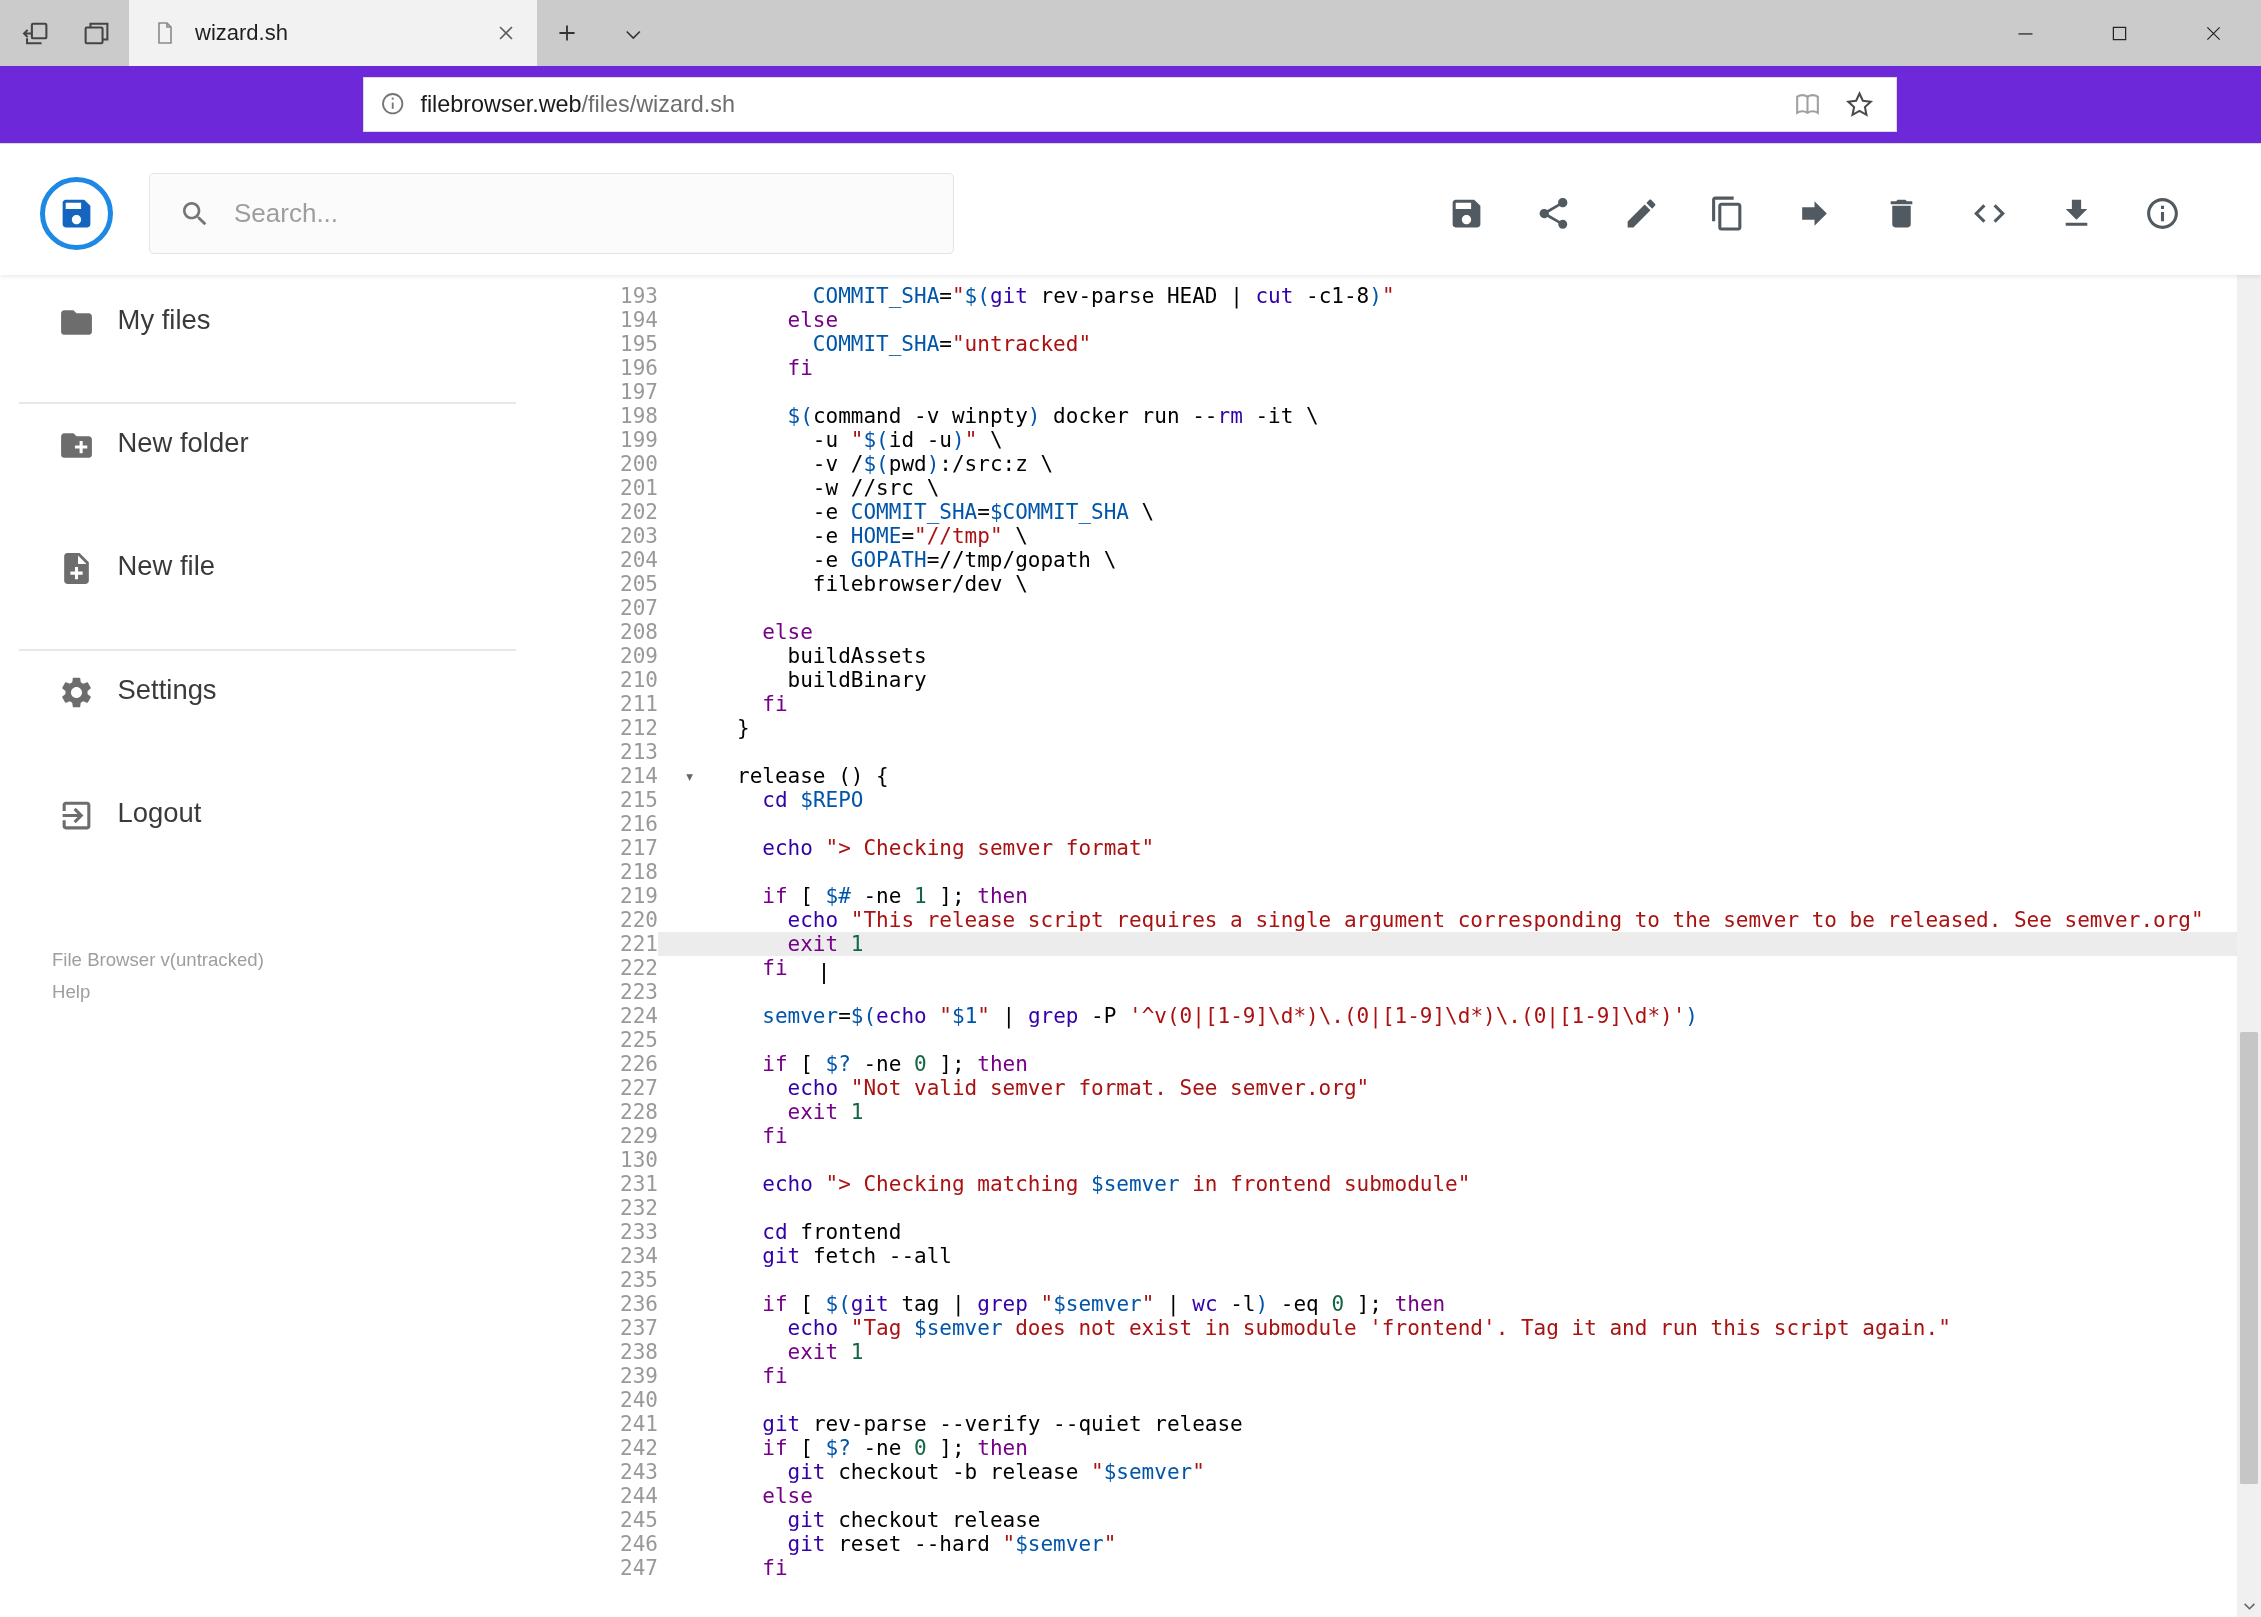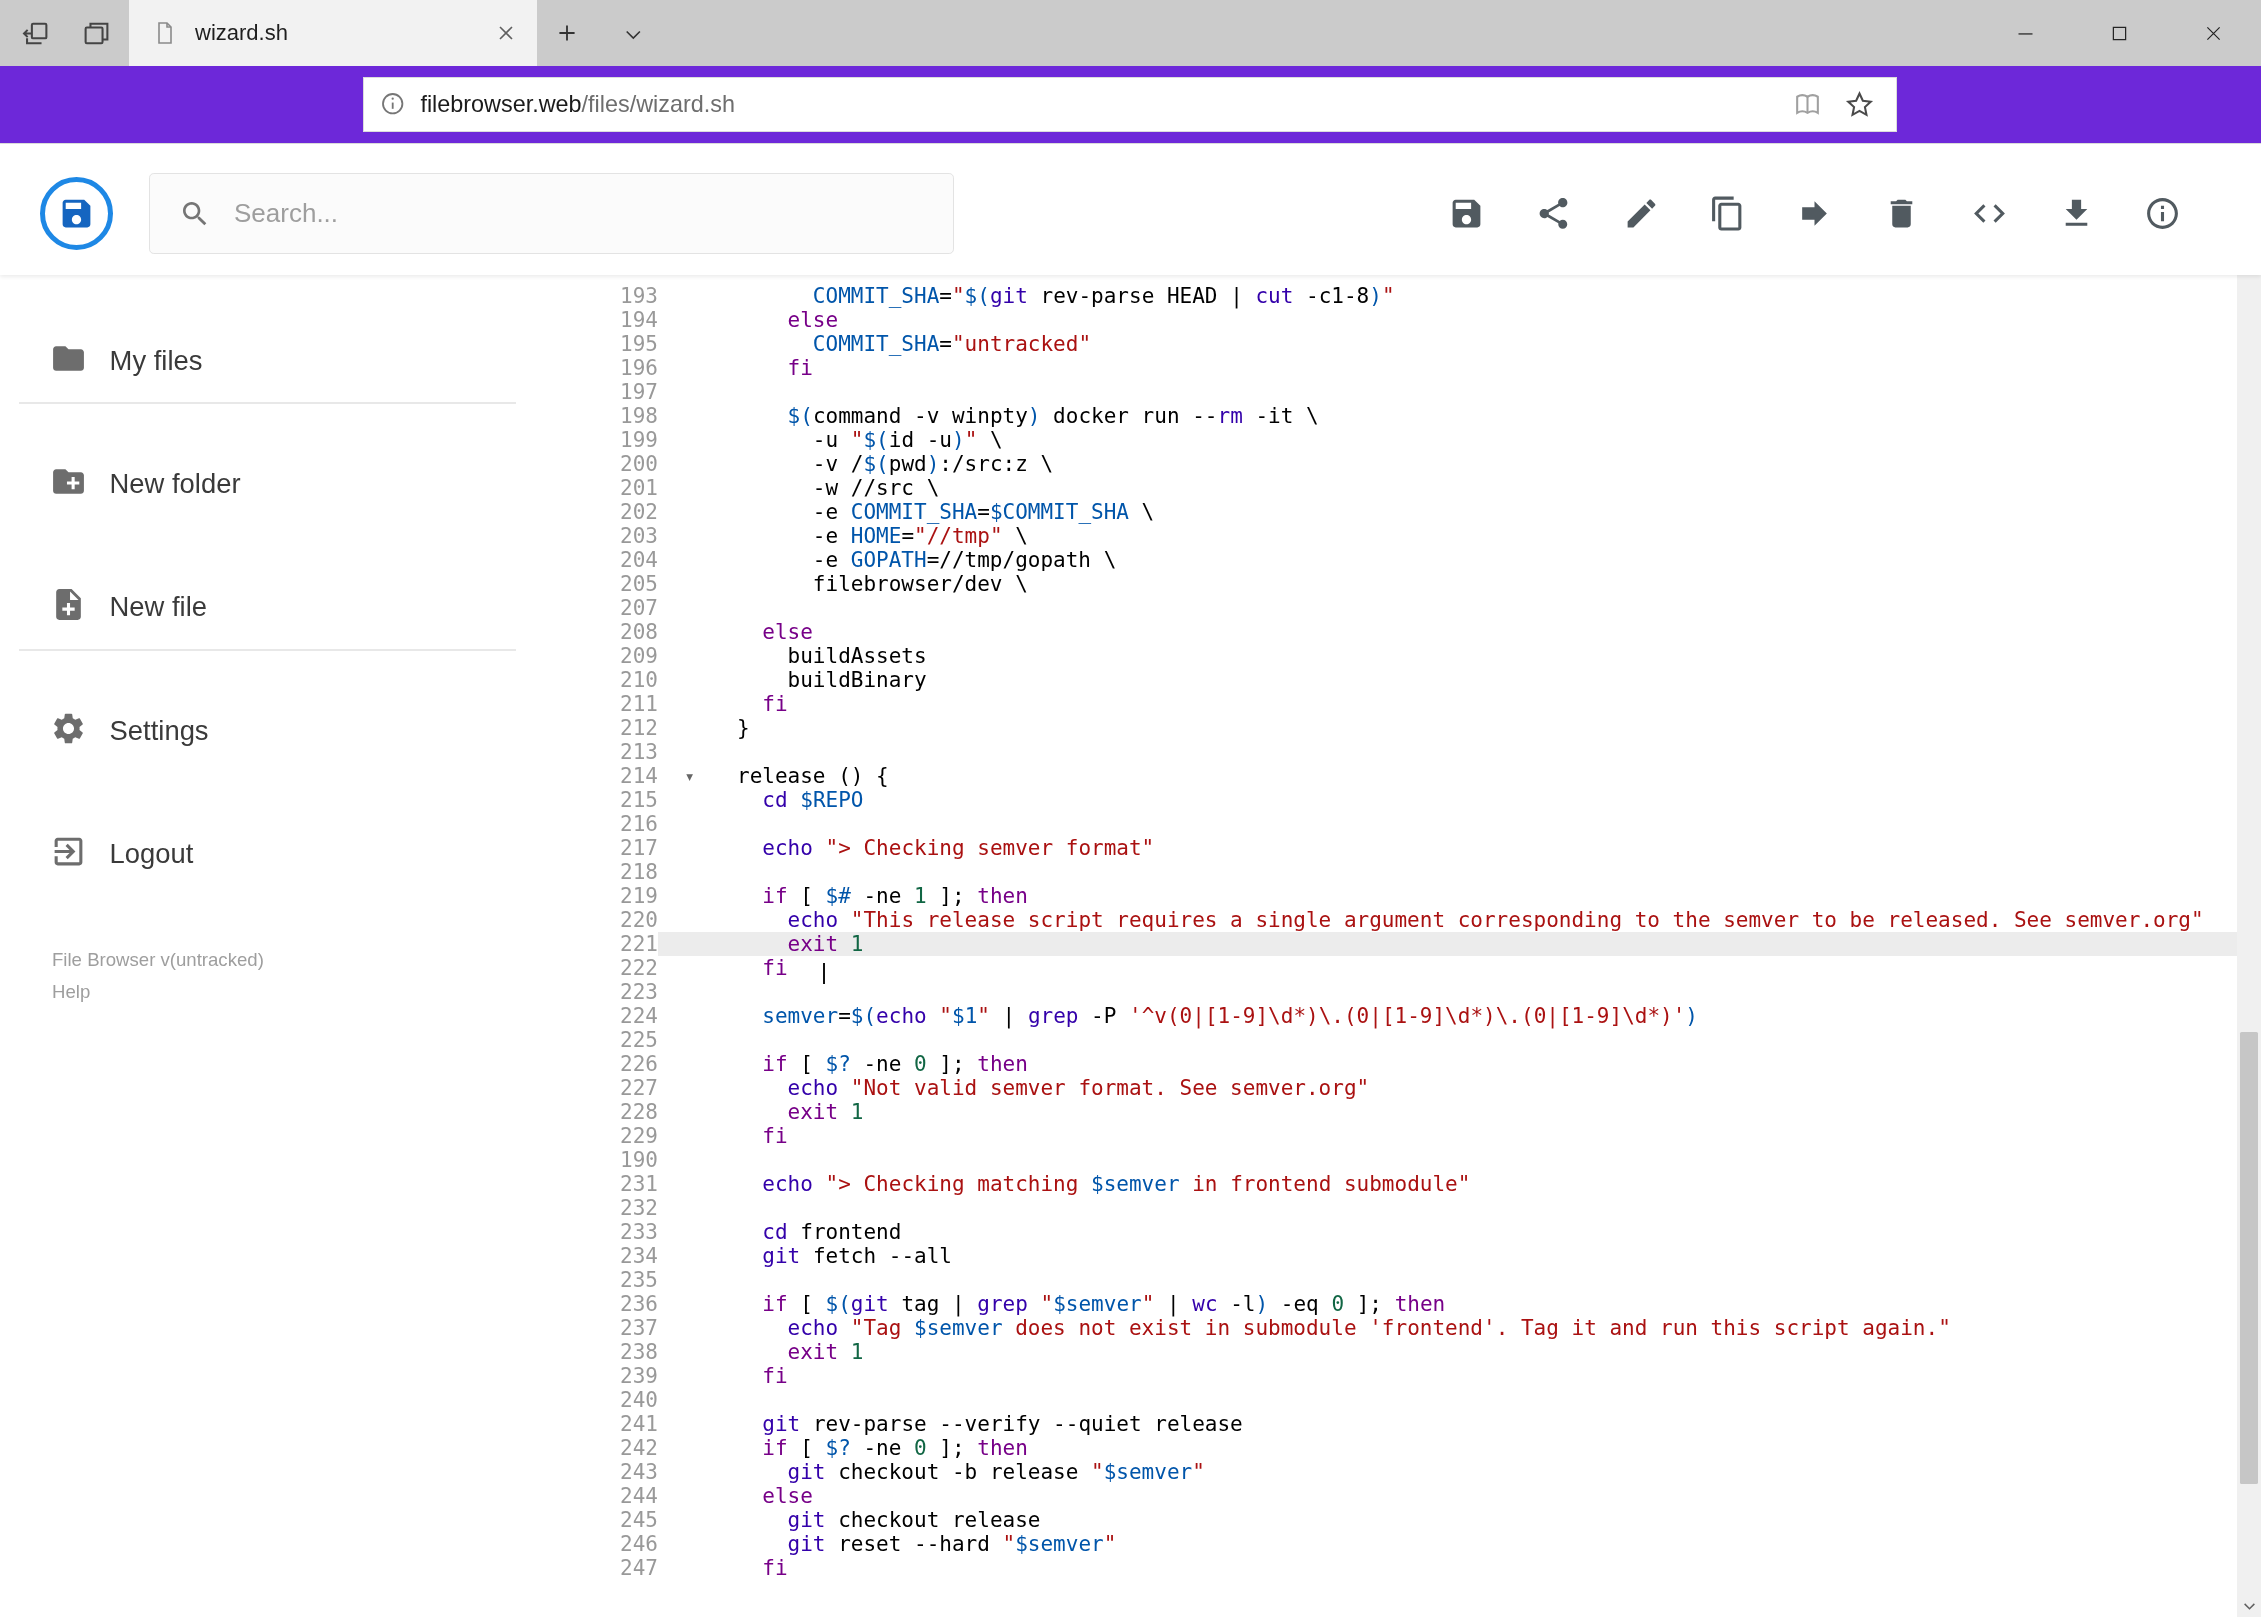--- a/index.html
+++ b/index.html
@@ -47,21 +47,21 @@
              border:1.6px solid #e3e3e3;border-radius:4.8px;box-sizing:border-box;
              display:flex;align-items:center;}
   .searchbox svg{width:32px;height:32px;margin-left:29px;color:#757575;flex:none;}
   .searchbox input{border:none;outline:none;background:transparent;margin-left:21px;
                    font-size:26px;color:#444;width:678px;font-family:"Liberation Sans",sans-serif;}
   .searchbox input::placeholder{color:#9e9e9e;}
   .tool-icon{position:absolute;top:51px;width:37px;height:37px;color:#515a60;}
 
   
   .sidebar{position:absolute;left:0;top:274px;width:597px;height:1343px;background:#fff;}
-  .side-item{position:absolute;left:0;width:597px;height:73px;display:flex;align-items:flex-end;cursor:pointer;}
+  .side-item{position:absolute;left:8px;width:597px;height:73px;display:flex;align-items:flex-start;cursor:pointer;}
   .side-item svg{width:37px;height:37px;margin-left:50px;color:#6d6d6d;flex:none;}
   .side-label{margin-left:22.6px;font-size:27.4px;color:#3a3a3a;}
   .side-divider{position:absolute;left:19.4px;width:497px;height:1.6px;background:#e8e8e8;}
   .side-footer{position:absolute;left:52px;font-size:18.6px;color:#9e9e9e;white-space:nowrap;}
 
   
   .editor{position:absolute;left:597px;top:274px;width:1640px;height:1343px;background:#fff;
           font-family:"DejaVu Sans Mono",monospace;font-size:21px;line-height:24px;overflow:hidden;}
   .lines{position:absolute;left:0;top:9.7px;width:1640px;}
   .line{display:flex;height:24px;white-space:pre;gap:20px;}
@@ -346,21 +346,21 @@
       <div class="line"><span class="ln">220</span><span class="foldcol"></span><span class="code">    <span class="tk-bi">echo</span> <span class="tk-str">"This release script requires a single argument corresponding to the semver to be released. See semver.org"</span></span></div>
       <div class="line active"><span class="ln">221</span><span class="foldcol"></span><span class="code">    <span class="tk-kw">exit</span> <span class="tk-num">1</span></span></div>
       <div class="line"><span class="ln">222</span><span class="foldcol"></span><span class="code">  <span class="tk-kw">fi</span></span></div>
       <div class="line"><span class="ln">223</span><span class="foldcol"></span><span class="code"></span></div>
       <div class="line"><span class="ln">224</span><span class="foldcol"></span><span class="code">  <span class="tk-var">semver</span>=<span class="tk-var">$(</span><span class="tk-bi">echo</span> <span class="tk-str">"</span><span class="tk-var">$1</span><span class="tk-str">"</span> | <span class="tk-bi">grep</span> -P <span class="tk-str">'^v(0|[1-9]\d*)\.(0|[1-9]\d*)\.(0|[1-9]\d*)'</span><span class="tk-var">)</span></span></div>
       <div class="line"><span class="ln">225</span><span class="foldcol"></span><span class="code"></span></div>
       <div class="line"><span class="ln">226</span><span class="foldcol"></span><span class="code">  <span class="tk-kw">if</span> [ <span class="tk-var">$?</span> -ne <span class="tk-num">0</span> ]; <span class="tk-kw">then</span></span></div>
       <div class="line"><span class="ln">227</span><span class="foldcol"></span><span class="code">    <span class="tk-bi">echo</span> <span class="tk-str">"Not valid semver format. See semver.org"</span></span></div>
       <div class="line"><span class="ln">228</span><span class="foldcol"></span><span class="code">    <span class="tk-kw">exit</span> <span class="tk-num">1</span></span></div>
       <div class="line"><span class="ln">229</span><span class="foldcol"></span><span class="code">  <span class="tk-kw">fi</span></span></div>
-      <div class="line"><span class="ln">190</span><span class="foldcol"></span><span class="code"></span></div>
+      <div class="line"><span class="ln">130</span><span class="foldcol"></span><span class="code"></span></div>
       <div class="line"><span class="ln">231</span><span class="foldcol"></span><span class="code">  <span class="tk-bi">echo</span> <span class="tk-str">"&gt; Checking matching </span><span class="tk-var">$semver</span><span class="tk-str"> in frontend submodule"</span></span></div>
       <div class="line"><span class="ln">232</span><span class="foldcol"></span><span class="code"></span></div>
       <div class="line"><span class="ln">233</span><span class="foldcol"></span><span class="code">  <span class="tk-bi">cd</span> frontend</span></div>
       <div class="line"><span class="ln">234</span><span class="foldcol"></span><span class="code">  <span class="tk-bi">git</span> fetch --all</span></div>
       <div class="line"><span class="ln">235</span><span class="foldcol"></span><span class="code"></span></div>
       <div class="line"><span class="ln">236</span><span class="foldcol"></span><span class="code">  <span class="tk-kw">if</span> [ <span class="tk-var">$(</span><span class="tk-bi">git</span> tag | <span class="tk-bi">grep</span> <span class="tk-str">"</span><span class="tk-var">$semver</span><span class="tk-str">"</span> | <span class="tk-bi">wc</span> -l<span class="tk-var">)</span> -eq <span class="tk-num">0</span> ]; <span class="tk-kw">then</span></span></div>
       <div class="line"><span class="ln">237</span><span class="foldcol"></span><span class="code">    <span class="tk-bi">echo</span> <span class="tk-str">"Tag </span><span class="tk-var">$semver</span><span class="tk-str"> does not exist in submodule 'frontend'. Tag it and run this script again."</span></span></div>
       <div class="line"><span class="ln">238</span><span class="foldcol"></span><span class="code">    <span class="tk-kw">exit</span> <span class="tk-num">1</span></span></div>
       <div class="line"><span class="ln">239</span><span class="foldcol"></span><span class="code">  <span class="tk-kw">fi</span></span></div>
       <div class="line"><span class="ln">240</span><span class="foldcol"></span><span class="code"></span></div>

